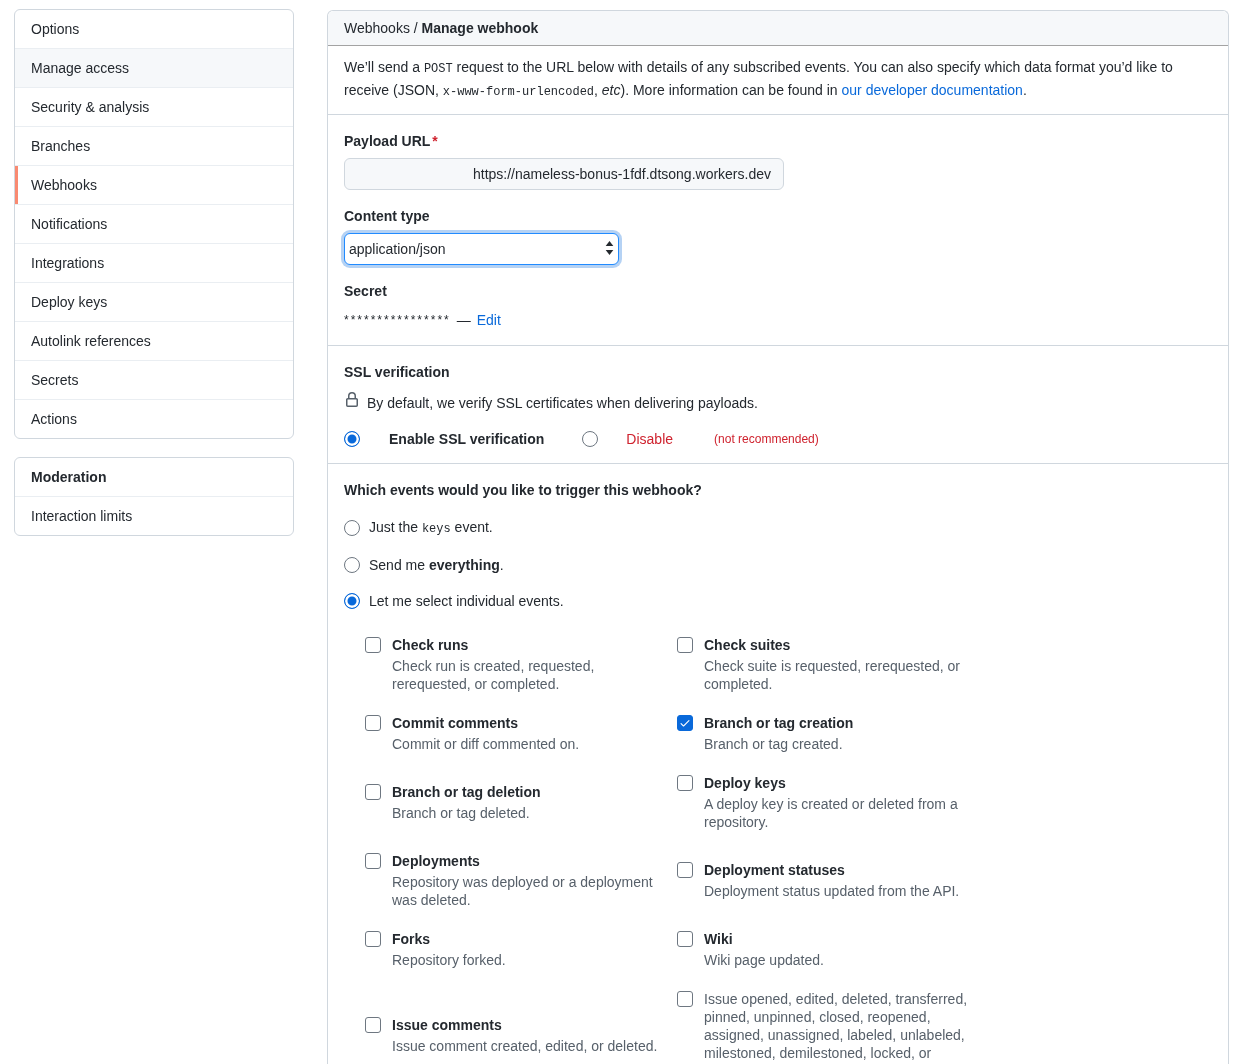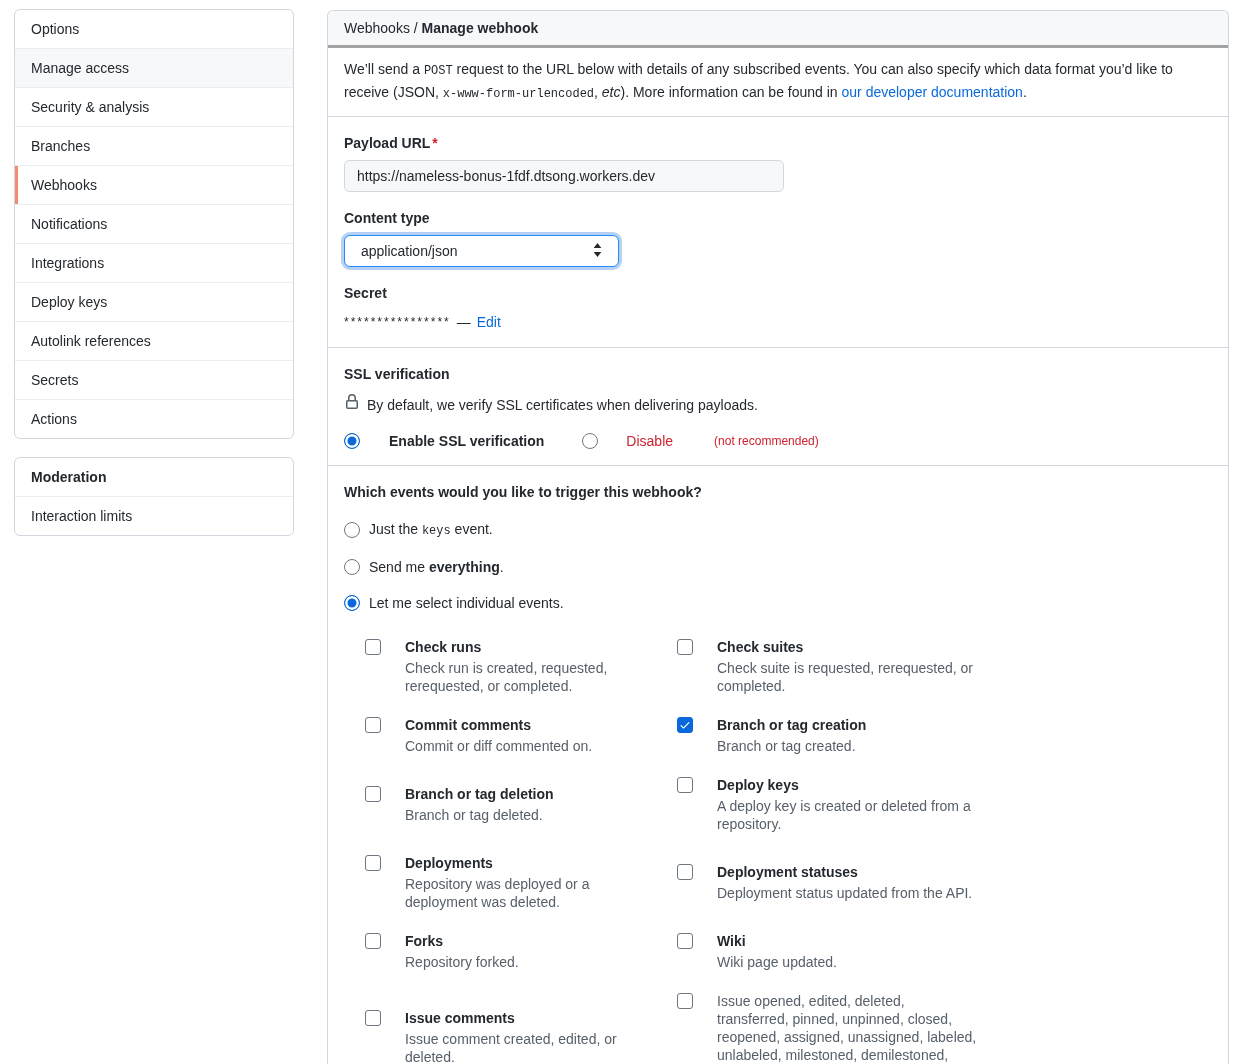--- a/index.html
+++ b/index.html
@@ -14,43 +14,43 @@
   .side-box + .side-box { margin-top: 18px; }
   .side-item { padding: 9px 16px; line-height: 20px; cursor: pointer; border-top: 1px solid #eaeef2; position: relative; }
   .side-item:first-child { border-top: none; }
   .side-item.highlighted { background: #f6f8fa; }
   .side-item.active { box-shadow: inset 3px 0 0 #f98a71; }
   .side-header { padding: 9px 16px; line-height: 20px; font-weight: 700; }
 
   
   .main { position: absolute; left: 327px; top: 10px; width: 902px; }
   .panel { border: 1px solid #d0d7de; border-bottom: none; border-radius: 6px 6px 0 0; background: #fff; }
-  .panel-header { background: #f6f8fa; border-bottom: 3px solid #a3a3a3; border-radius: 6px 6px 0 0; padding: 7px 16px; line-height: 20px; }
+  .panel-header { background: #f6f8fa; border-bottom: 1px solid #a3a3a3; border-radius: 6px 6px 0 0; padding: 7px 16px; line-height: 20px; }
   .panel-header .crumb { color: #24292f; text-decoration: none; cursor: pointer; }
   .panel-header .title { font-weight: 700; }
 
   .panel-desc { padding: 11px 16px; border-bottom: 1px solid #d0d7de; line-height: 21px; }
   .panel-desc .mono { font-size: 12px; }
   .panel-desc .it { font-style: italic; }
 
   .section { padding: 16px; }
   .section + .section { border-top: 1px solid #d0d7de; }
 
   .field-label { font-weight: 700; line-height: 21px; display: block; }
   .req { color: #cf222e; margin-left: 2px; }
 
   .text-input { display: block; margin-top: 6px; width: 440px; height: 32px; padding: 5px 12px;
     font-family: "Liberation Sans", sans-serif; font-size: 14px; color: #24292f;
-    background: #f6f8fa; border: 1px solid #d0d7de; border-radius: 6px; outline: none; }
+    background: #f6f8fa; border: 1px solid #d0d7de; border-radius: 6px; outline: none; text-align: right; }
 
   .group { margin-top: 16px; }
 
   .select { margin-top: 6px; width: 275px; height: 32px; background: #fff; border: 1px solid #218bff;
     border-radius: 6px; box-shadow: 0 0 0 3px rgba(9,105,218,0.3); display: flex; align-items: center;
-    justify-content: space-between; padding: 0 16px; cursor: pointer; }
+    justify-content: space-between; padding: 0 4px; cursor: pointer; }
 
   .secret-row { margin-top: 9px; line-height: 18px; display: flex; align-items: center; gap: 6px; }
   .secret-stars { font-size: 12px; letter-spacing: 2px; color: #24292f; }
 
   .ssl-title { font-weight: 700; line-height: 21px; }
   .ssl-info { margin-top: 9px; display: flex; align-items: center; gap: 7px; line-height: 20px; }
   .ssl-radios { margin-top: 18px; display: flex; align-items: center; gap: 20px; }
 
   .radio { width: 16px; height: 16px; border-radius: 50%; border: 1px solid #6e7781; background: #fff;
     display: inline-block; flex: none; cursor: pointer; }
@@ -58,21 +58,21 @@
 
   .bold { font-weight: 700; }
   .danger { color: #cf222e; }
   .danger-note { color: #cf222e; font-size: 12px; }
 
   .events-question { font-weight: 700; line-height: 21px; }
   .trigger-option { margin-top: 16px; display: flex; align-items: center; gap: 9px; line-height: 20px; }
 
   .events-grid { margin-top: 24px; margin-left: 21px; }
   .event-row { display: flex; align-items: center; margin-bottom: 20px; }
-  .event-cell { width: 300px; margin-right: 12px; display: flex; align-items: flex-start; gap: 24px; }
+  .event-cell { width: 300px; margin-right: 12px; display: flex; align-items: flex-start; gap: 11px; }
   .checkbox { width: 16px; height: 16px; border: 1px solid #6e7781; border-radius: 3px; background: #fff;
     flex: none; margin-top: 2px; cursor: pointer; display: inline-flex; align-items: center; justify-content: center; }
   .checkbox.checked { background: #0969da; border-color: #0969da; }
   .event-title { font-weight: 700; line-height: 21px; }
   .event-desc { color: #57606a; font-size: 14px; line-height: 18px; margin-top: 1px; max-width: 272px; }
 </style>
 </head>
 <body>
 
 <div class="sidebar">

